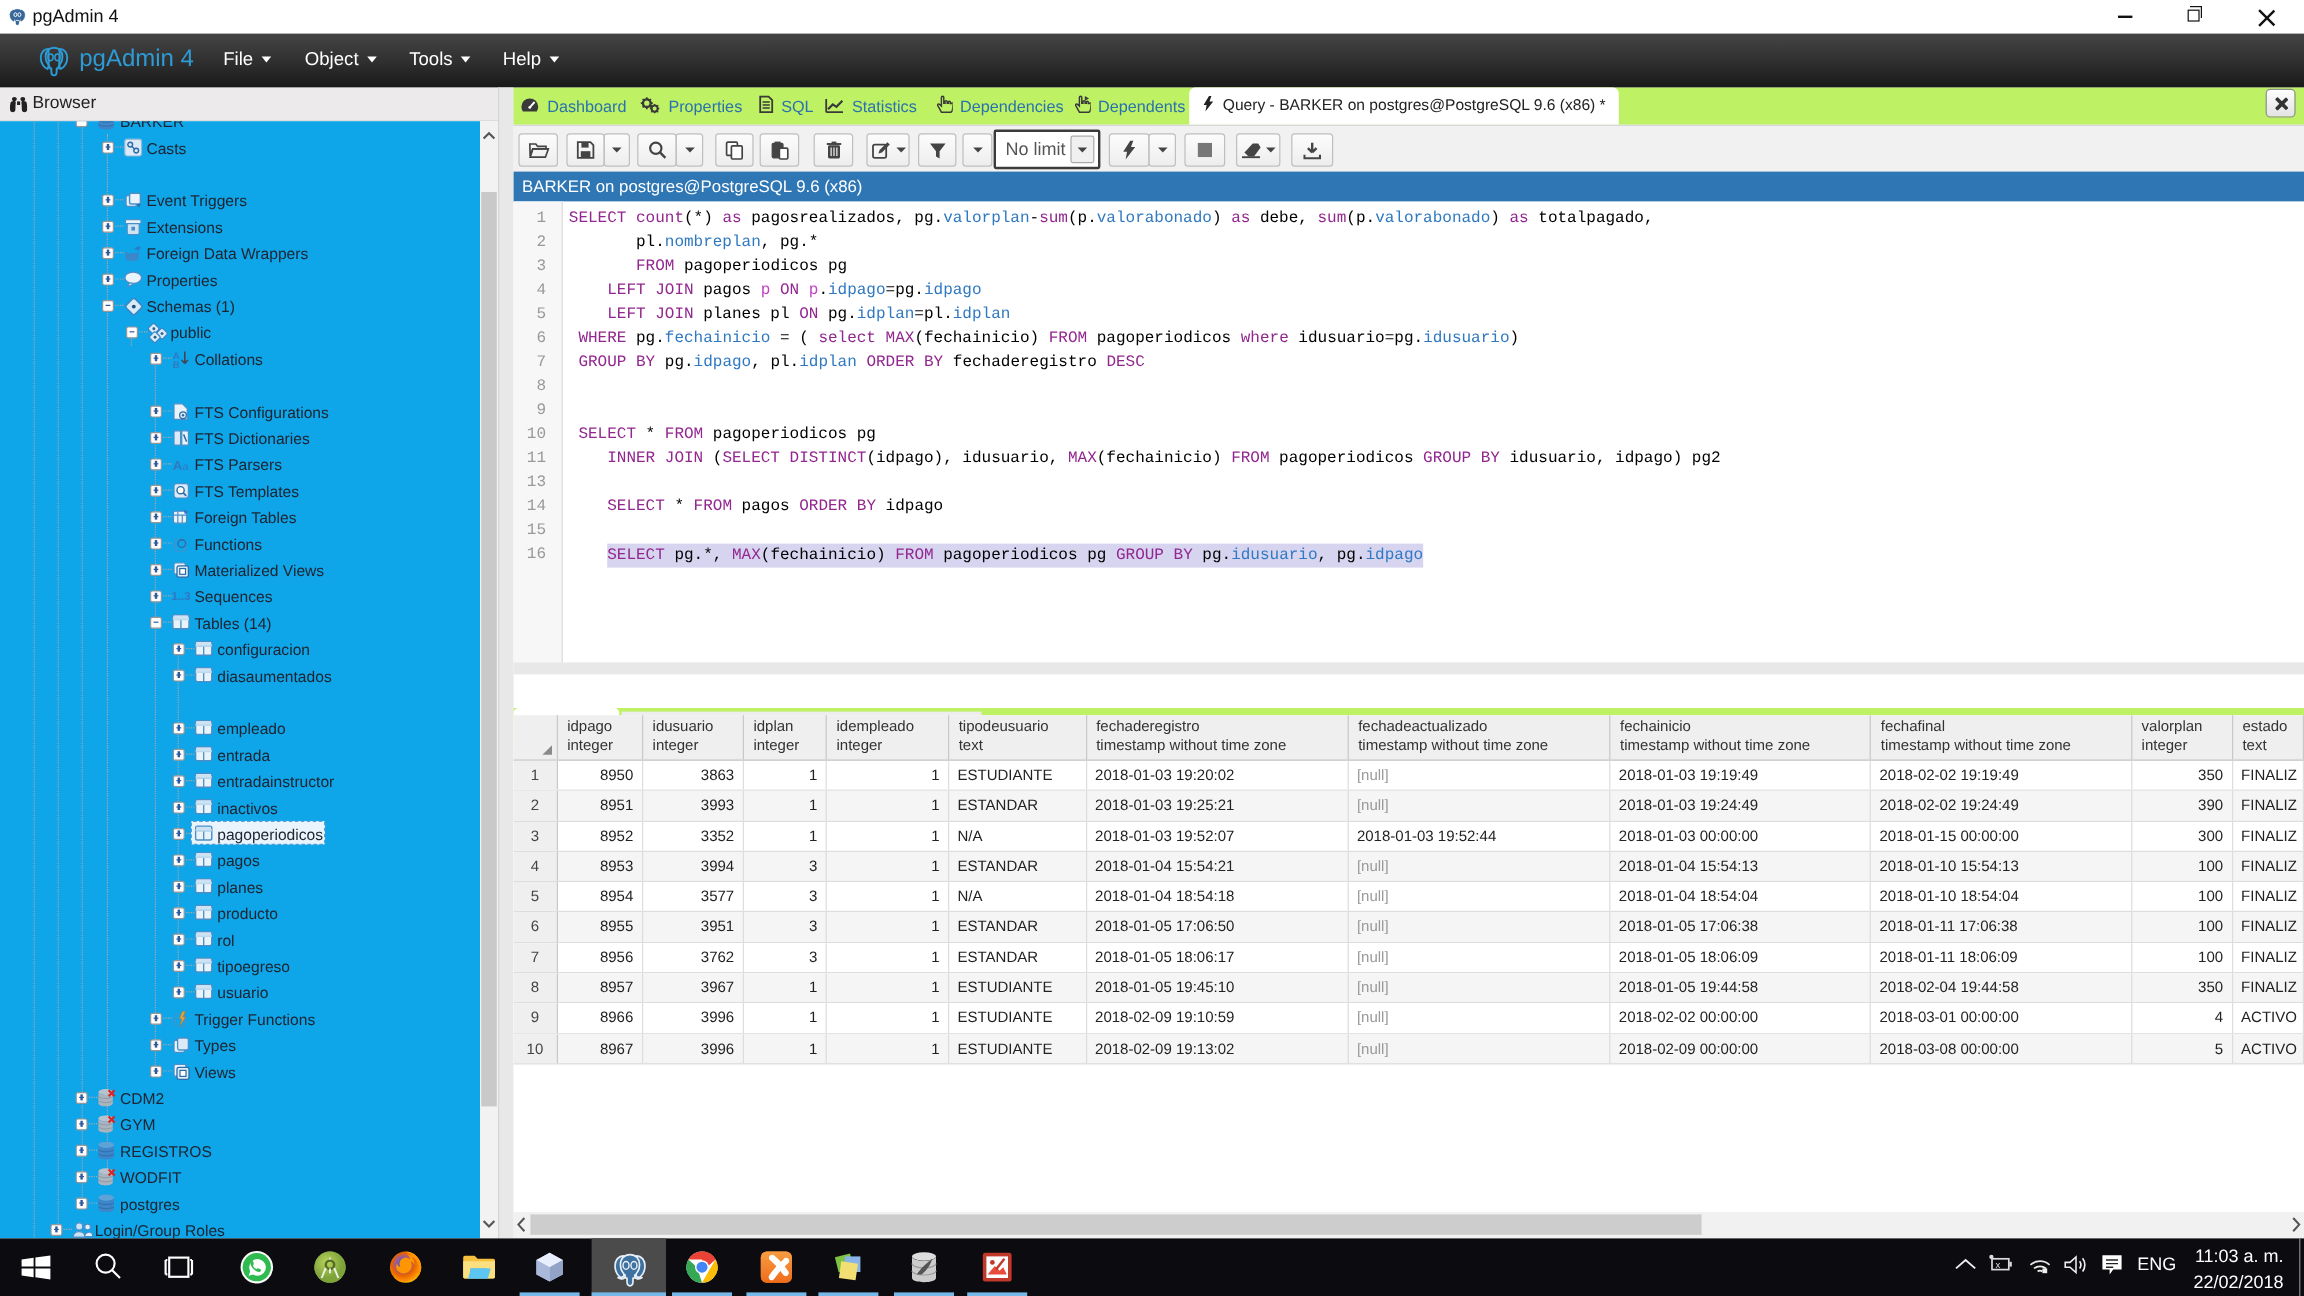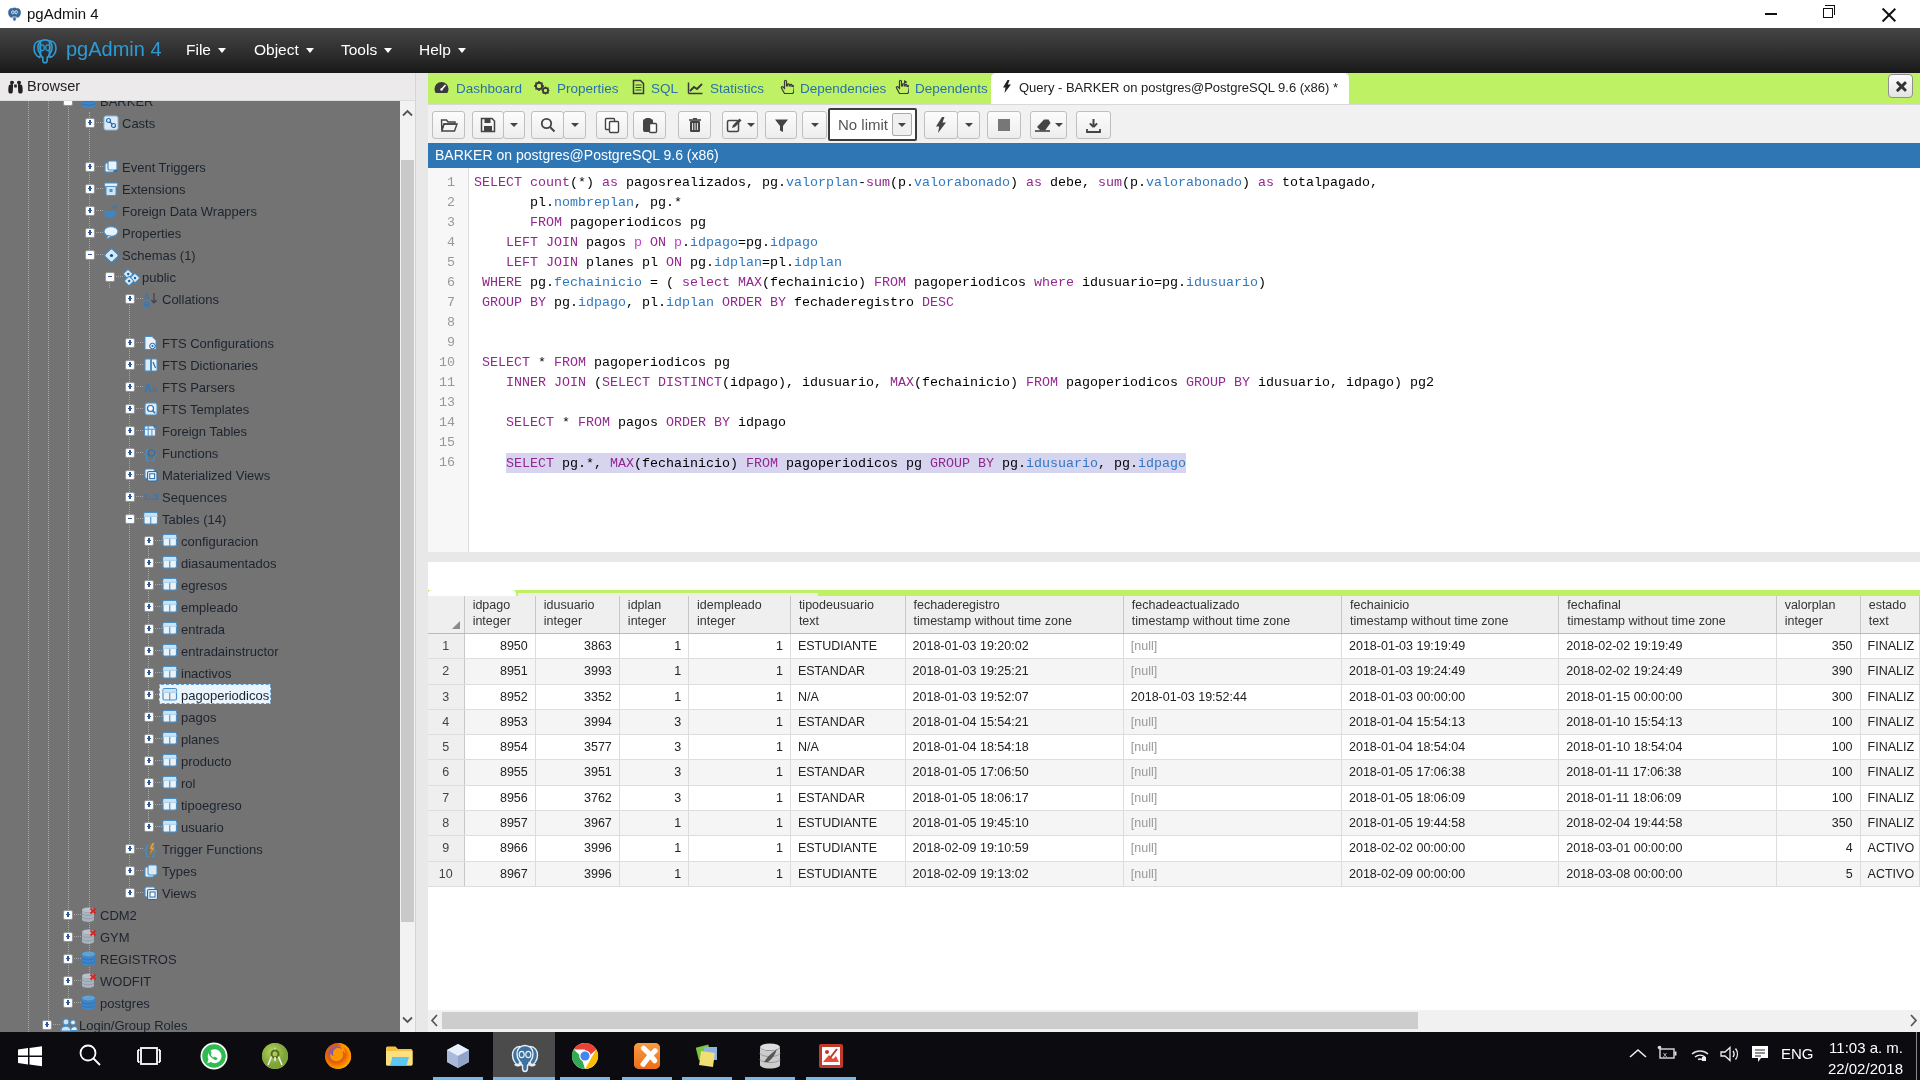--- a/index.html
+++ b/index.html
@@ -15,21 +15,21 @@
 
 
 #menubar { position:absolute; left:0; top:28px; width:1920px; height:45px; background:linear-gradient(180deg,#454545 0%,#2e2e2e 55%,#191919 100%); }
 #menubar .brand { position:absolute; left:66px; top:10px; font-size:20px; color:#2d9bd5; }
 #menubar .mi { position:absolute; top:13px; font-size:15.5px; color:#fff; }
 .mcaret { display:inline-block; width:0; height:0; border-left:4.5px solid transparent; border-right:4.5px solid transparent; border-top:5px solid #fff; margin-left:7px; vertical-align:2px; }
 
 
 #browserhead { position:absolute; left:0; top:73px; width:428px; height:28px; background:#eceaea; border-bottom:1px solid #dcdcdc; }
 #browserhead .bt { position:absolute; left:27px; top:5px; font-size:14.5px; color:#222; }
-#tree { position:absolute; left:0; top:101px; width:400px; height:931px; background:#737373; overflow:hidden; }
+#tree { position:absolute; left:0; top:101px; width:400px; height:931px; background:#0ea5e9; overflow:hidden; }
 .trow { position:absolute; left:0; width:400px; height:22px; }
 .guide { position:absolute; width:1px; border-left:1px dotted #a9a9a9; }
 .stub { position:absolute; top:10.5px; width:7px; border-top:1px dotted #a9a9a9; }
 .xp { position:absolute; top:6px; width:10px; height:10px; background:#fdfdfd; border:1px solid #979797; border-radius:2px; }
 .xh { position:absolute; left:1.7px; top:3.4px; width:4.8px; height:1.3px; background:#2d5a9e; }
 .xv { position:absolute; left:3.45px; top:1.7px; width:1.3px; height:4.8px; background:#2d5a9e; }
 .ti { position:absolute; top:3px; width:18px; height:17px; }
 .tl { position:absolute; top:3px; font-size:13px; color:#1d2430; white-space:nowrap; padding:1px 2px; }
 .tselbox { position:absolute; top:0.5px; height:20px; background:#eaf4fd; border:1px dashed #5e9cd3; border-radius:2px; }
 #treescroll { position:absolute; left:400px; top:101px; width:15px; height:931px; background:#f2f2f2; }
@@ -394,34 +394,20 @@
         <span class="xv"></span>
       </span>
       <span class="ti" style="left:162px"><svg width="16" height="15" viewBox="0 0 16 15">
           <rect x="1" y="1.5" width="13.5" height="11.5" rx="1.5" fill="#eaf3fa" stroke="#4a90c8" stroke-width="1.2"></rect>
           <path d="M1 5.2h13.5M7.75 5.2v7.8" stroke="#4a90c8" stroke-width="1.1"></path>
           <path d="M1 4.9h13.5" stroke="#bcd9ee" stroke-width="2"></path>
           <path d="M1.6 2h12.3v2.6H1.6z" fill="#cde3f4"></path>
         </svg></span>
       <span class="tl" style="left:179px">diasaumentados</span>
     </div>
-<div class="trow" style="top:472.5px">
-      <span class="stub" style="left:155px"></span>
-      <span class="xp" style="left:144px">
-        <span class="xh"></span>
-        <span class="xv"></span>
-      </span>
-      <span class="ti" style="left:162px"><svg width="16" height="15" viewBox="0 0 16 15">
-          <rect x="1" y="1.5" width="13.5" height="11.5" rx="1.5" fill="#eaf3fa" stroke="#4a90c8" stroke-width="1.2"></rect>
-          <path d="M1 5.2h13.5M7.75 5.2v7.8" stroke="#4a90c8" stroke-width="1.1"></path>
-          <path d="M1 4.9h13.5" stroke="#bcd9ee" stroke-width="2"></path>
-          <path d="M1.6 2h12.3v2.6H1.6z" fill="#cde3f4"></path>
-        </svg></span>
-      <span class="tl" style="left:179px">egresos</span>
-    </div>
 <div class="trow" style="top:494.5px">
       <span class="stub" style="left:155px"></span>
       <span class="xp" style="left:144px">
         <span class="xh"></span>
         <span class="xv"></span>
       </span>
       <span class="ti" style="left:162px"><svg width="16" height="15" viewBox="0 0 16 15">
           <rect x="1" y="1.5" width="13.5" height="11.5" rx="1.5" fill="#eaf3fa" stroke="#4a90c8" stroke-width="1.2"></rect>
           <path d="M1 5.2h13.5M7.75 5.2v7.8" stroke="#4a90c8" stroke-width="1.1"></path>
           <path d="M1 4.9h13.5" stroke="#bcd9ee" stroke-width="2"></path>

